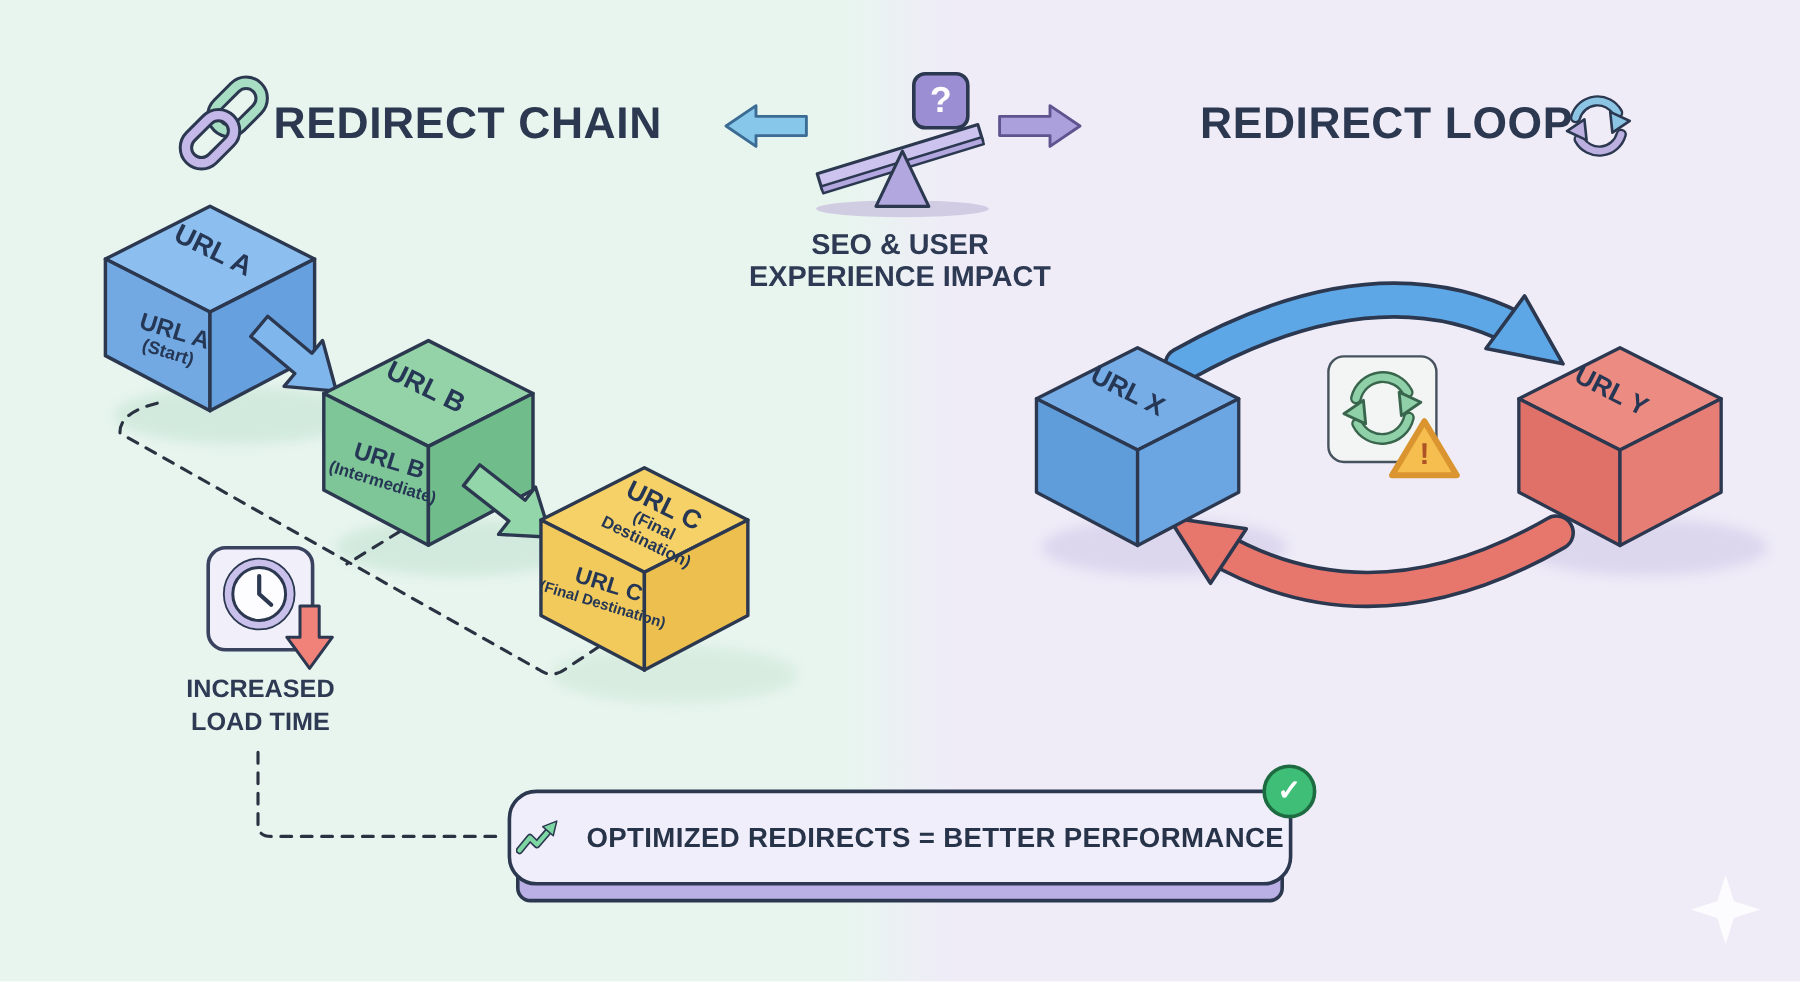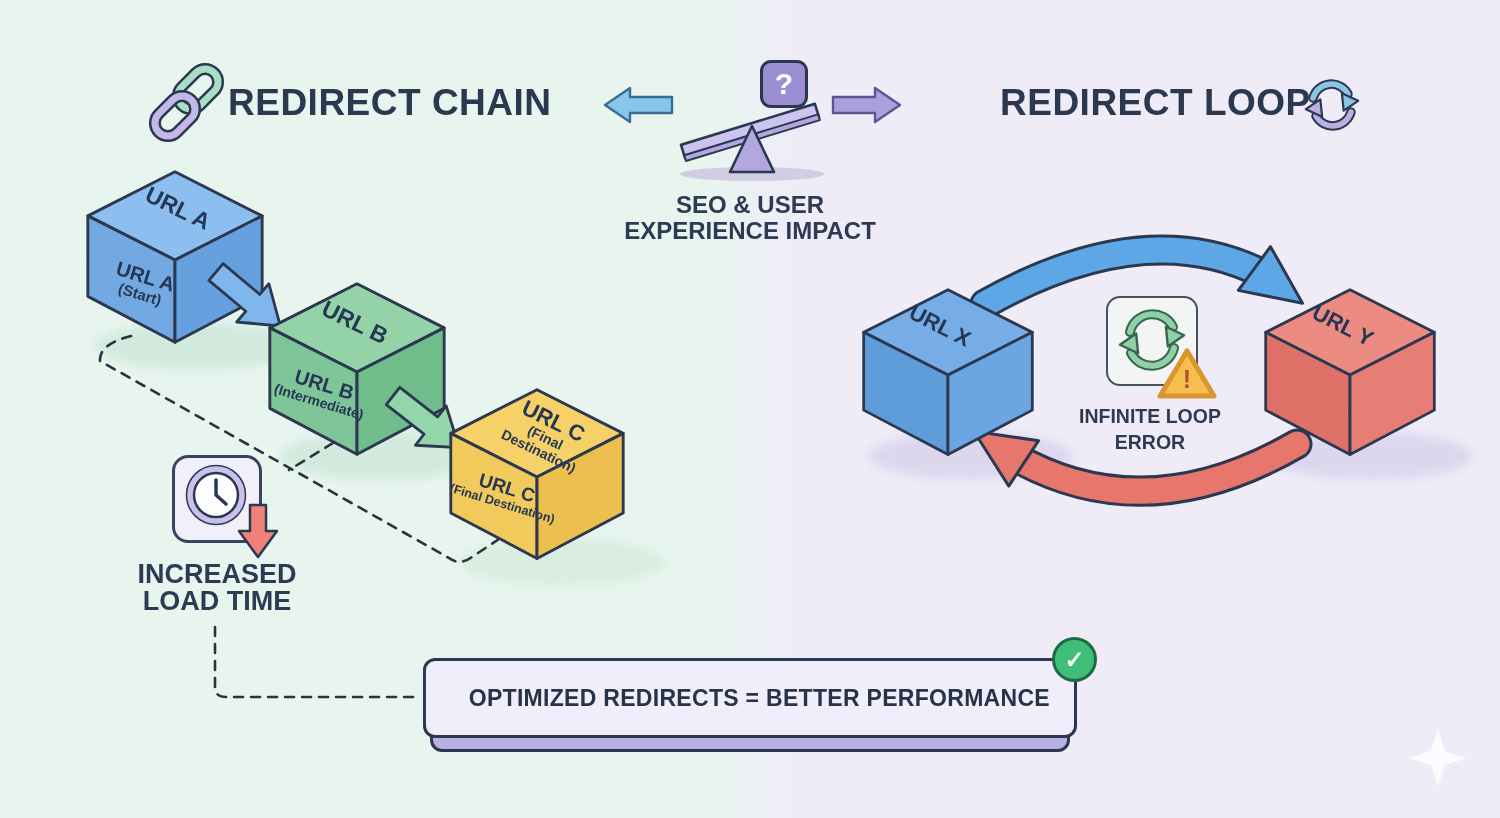--- a/index.html
+++ b/index.html
@@ -11,22 +11,22 @@
   }
   .abs{position:absolute;}
   .title{font-size:37px;font-weight:800;letter-spacing:.5px;color:#2B3850;white-space:nowrap;}
   .caption{font-weight:700;color:#2E3A53;text-align:center;white-space:pre-line;}
   .cube-label{font-weight:700;color:#253754;text-align:center;line-height:1.05;}
   .cube-label .big{display:block;}
   .cube-label .sub{display:block;font-weight:700;}
   .shadow-ellipse{border-radius:50%;filter:blur(5px);}
   .iconbox{box-sizing:border-box;background:#F1F0FA;border:3px solid #39425F;border-radius:16px;}
   #banner{
-    box-sizing:border-box;background:#F0EEFA;border:3px solid #2B3850;border-radius:12px;
-    display:flex;align-items:center;gap:18px;padding:0 24px;
+    box-sizing:border-box;background:#F0EEFA;border:3px solid #2B3850;border-radius:24px;
+    display:flex;align-items:center;gap:18px;padding:0 4px;
   }
   #banner-shadow{box-sizing:border-box;background:#BBB0E5;border:3px solid #2B3850;border-radius:12px;}
   #banner-text{font-size:23px;font-weight:800;letter-spacing:.3px;color:#273349;white-space:nowrap;}
   #check-badge{
     box-sizing:border-box;width:45px;height:45px;border-radius:50%;
     background:#3EBE76;border:3px solid #1E6B42;color:#fff;
     display:flex;align-items:center;justify-content:center;
     font-size:24px;font-weight:800;
   }
   #question-box{
@@ -162,21 +162,21 @@
   <div class="abs iconbox" style="left:172px;top:455px;width:90px;height:88px;"></div>
   <svg class="abs" style="left:172px;top:455px;" width="90" height="88" viewBox="0 0 90 88">
     <circle cx="44" cy="40" r="29" fill="#FBFAFE" stroke="#2B3850" stroke-width="2.5"></circle>
     <circle cx="44" cy="40" r="25.5" fill="#FFFFFF" stroke="#C9C1EC" stroke-width="6.5"></circle>
     <circle cx="44" cy="40" r="22" fill="#FDFDFF" stroke="#2B3850" stroke-width="2.5"></circle>
     <path d="M 44 40 L 44 25 M 44 40 L 54 49" fill="none" stroke="#2B3850" stroke-width="3.5" stroke-linecap="round"></path>
   </svg>
   <svg class="abs" style="left:237px;top:503px;" width="42" height="58" viewBox="0 0 42 58">
     <polygon points="13,2 29,2 29,28 40,28 21,54 2,28 13,28" fill="#F0827A" stroke="#2B3850" stroke-width="2.5" stroke-linejoin="round"></polygon>
   </svg>
-  <div class="abs caption" style="left:117px;top:561px;width:200px;font-size:27px;line-height:27px;">INCREASED
+  <div class="abs caption" style="left:117px;top:561px;width:200px;font-size:21px;line-height:27px;">INCREASED
 LOAD TIME</div>
 
   <svg class="abs" style="left:845px;top:212px;" width="620" height="330" viewBox="0 0 620 330">
     <path d="M 140 92 Q 300 2 418 62" fill="none" stroke="#2B3850" stroke-width="31" stroke-linecap="round"></path>
     <path d="M 140 92 Q 300 2 418 62" fill="none" stroke="#5EA7E6" stroke-width="25" stroke-linecap="round"></path>
     <g transform="translate(412,58) rotate(30)">
       <polygon points="0,-27 56,6 -6,27" fill="#5EA7E6" stroke="#2B3850" stroke-width="3" stroke-linejoin="round"></polygon>
     </g>
     <path d="M 452 232 Q 300 320 168 244" fill="none" stroke="#2B3850" stroke-width="31" stroke-linecap="round"></path>
     <path d="M 452 232 Q 300 320 168 244" fill="none" stroke="#E7766C" stroke-width="25" stroke-linecap="round"></path>
@@ -217,22 +217,20 @@
     <path d="M 68 52 A 23 23 0 0 1 25 57" fill="none" stroke="#39654D" stroke-width="10" stroke-linecap="round"></path>
     <path d="M 68 52 A 23 23 0 0 1 25 57" fill="none" stroke="#8FD0A8" stroke-width="6" stroke-linecap="round"></path>
     <g transform="translate(23,53) rotate(-65)">
         <polygon points="0,-10 17,0 0,10" fill="#8FD0A8" stroke="#39654D" stroke-width="2.4" stroke-linejoin="round"></polygon>
       </g>
   </svg>
   <svg class="abs" style="left:1156px;top:346px;" width="62" height="56" viewBox="0 0 62 56">
     <polygon points="31,5 58,50 4,50" fill="#F6BE4E" stroke="#DB9530" stroke-width="5" stroke-linejoin="round"></polygon>
   </svg>
   <div class="abs glyph" style="left:1172px;top:362px;width:30px;font-size:25px;color:#AD5326;line-height:34px;">!</div>
-  <div class="abs caption" style="left:1050px;top:403px;width:200px;font-size:19.5px;line-height:26px;">INFINITE LOOP
-ERROR</div>
 
   <div id="banner-shadow" class="abs" style="left:430px;top:706px;width:640px;height:46px;"></div>
   <div id="banner" class="abs" style="left:423px;top:658px;width:654px;height:80px;">
     <svg width="84" height="64" viewBox="0 0 84 64">
       <path d="M 6 54 L 24 32 L 36 44 L 60 16" fill="none" stroke="#2B3850" stroke-width="13" stroke-linecap="round" stroke-linejoin="round"></path>
       <path d="M 6 54 L 24 32 L 36 44 L 60 16" fill="none" stroke="#7ED6A2" stroke-width="7.5" stroke-linecap="round" stroke-linejoin="round"></path>
       <g transform="translate(55,21) rotate(-49)">
         <polygon points="0,-12 23,0 0,12" fill="#7ED6A2" stroke="#2B3850" stroke-width="2.6" stroke-linejoin="round"></polygon>
       </g>
     </svg>

